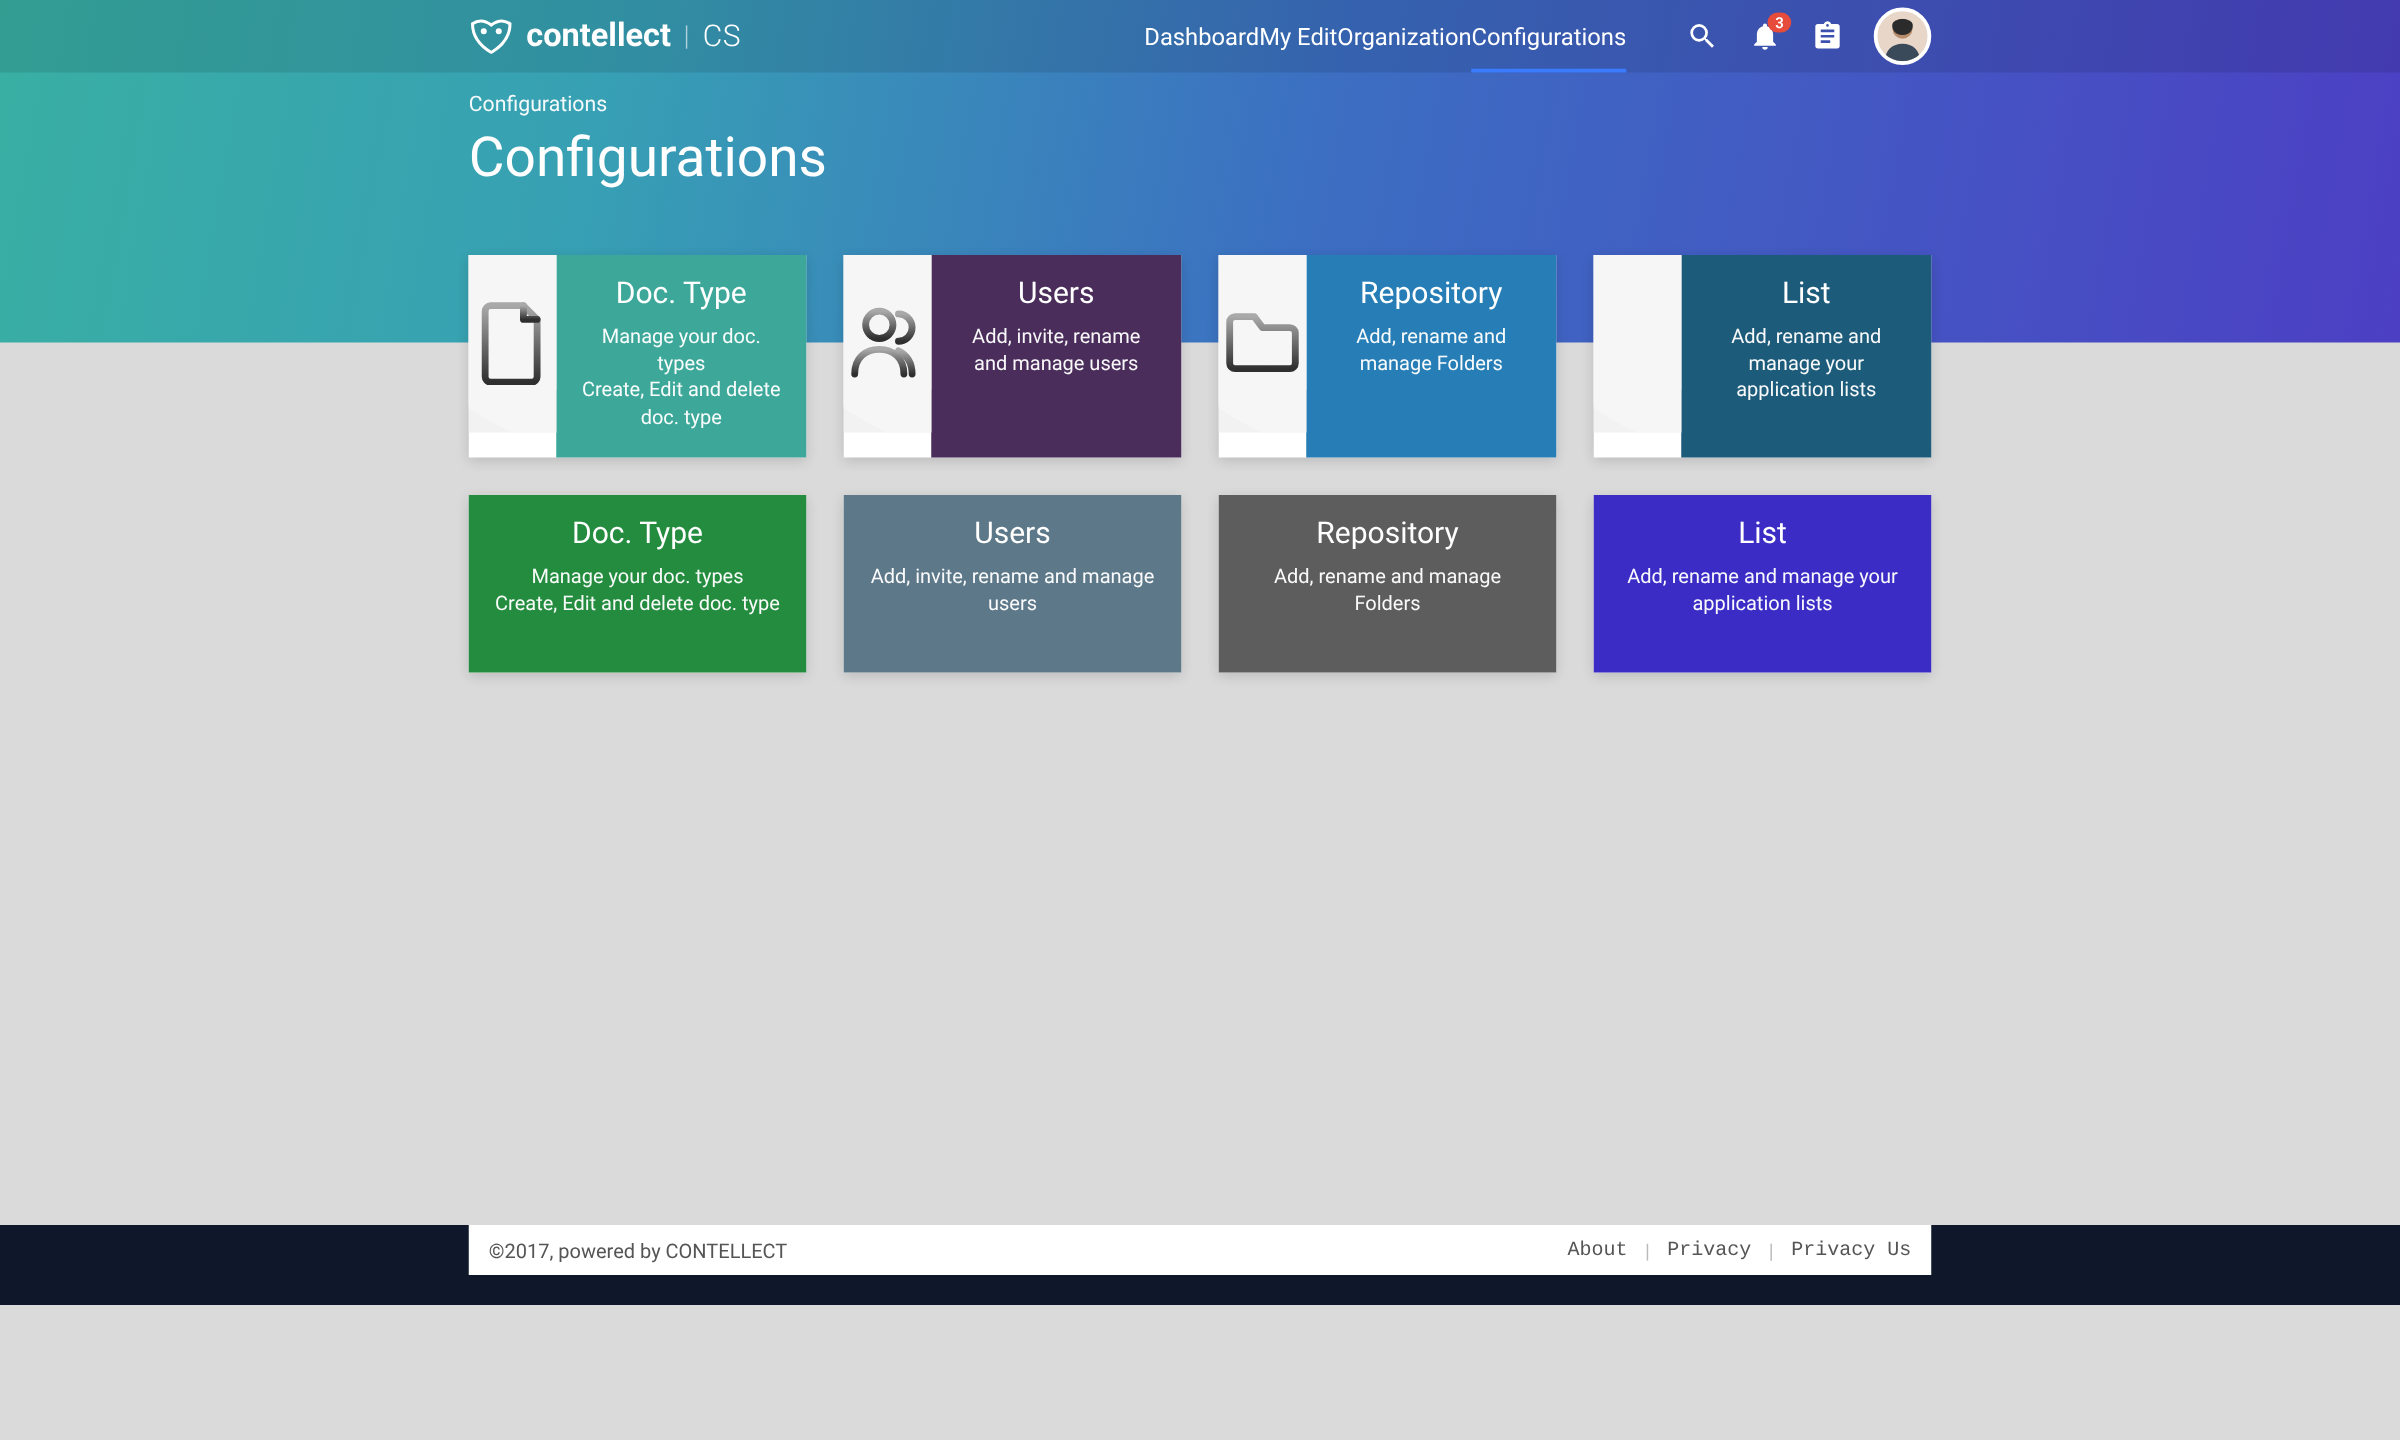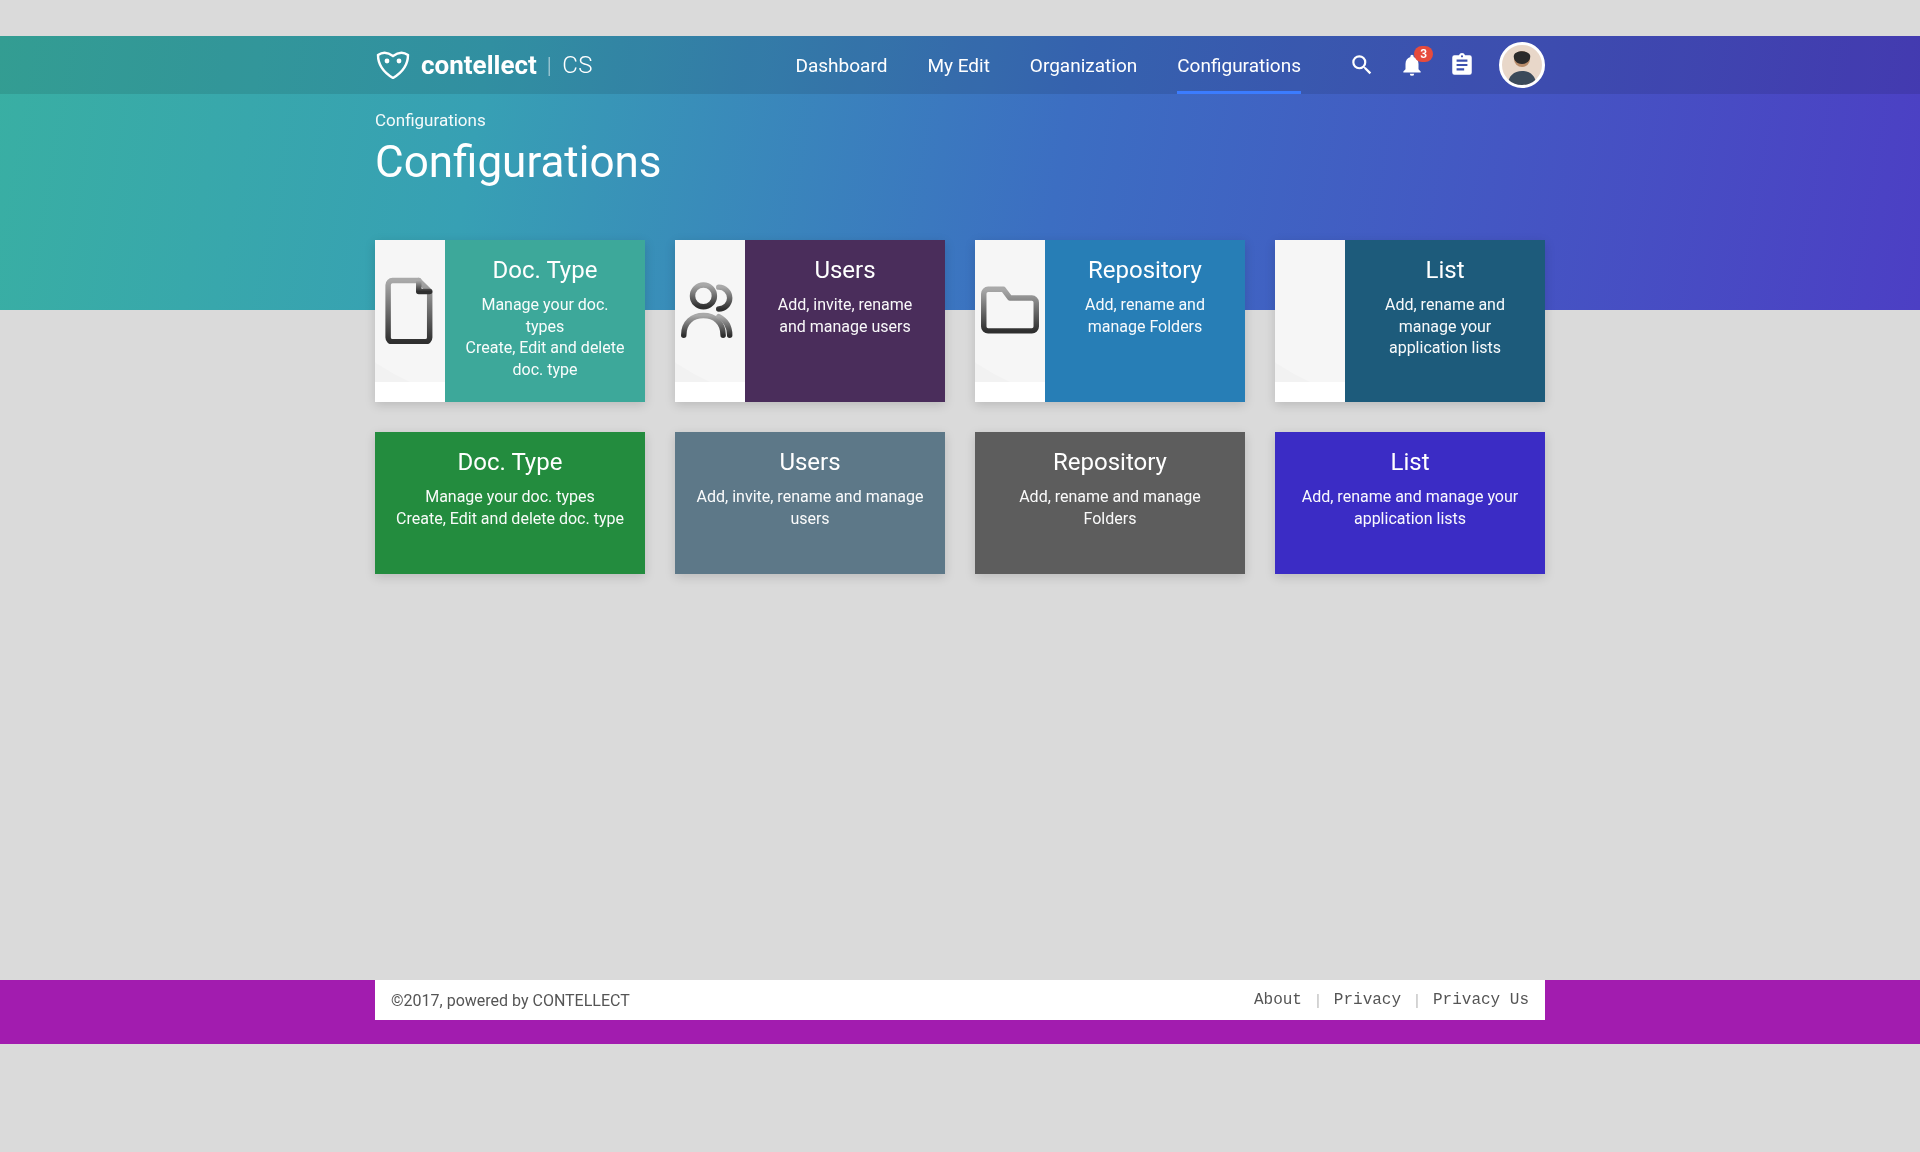--- a/index.html
+++ b/index.html
@@ -14,21 +14,20 @@
   width: 100%;
   height: 274px;
   background: linear-gradient(100deg, #39afa3 0%, #37a0b4 25%, #3c6ec2 55%, #4c3fc4 100%);
 }
 .topbar {
   height: 58px;
   background: rgba(0,0,0,0.10);
   display: flex;
   align-items: center;
   color: #fff;
-  margin-top: 36px;
 }
 .container { width: 1170px; margin: 0 auto; }
 .topbar-inner {
   width: 1170px;
   margin: 0 auto;
   display: flex;
   align-items: center;
   height: 58px;
 }
 .logo {
@@ -36,21 +35,20 @@
   align-items: center;
   gap: 10px;
   font-weight: 300;
   font-size: 24px;
   letter-spacing: .5px;
 }
 .logo .brand { font-weight: 700; font-size: 26px; letter-spacing: 0px; }
 .logo .divider { opacity: .6; font-size: 22px; }
 .nav {
   display: flex;
-  gap: 40px;
   margin-left: auto;
   height: 58px;
   align-items: center;
 }
 .nav a {
   color: #fff;
   text-decoration: none;
   font-size: 19px;
   height: 58px;
   display: flex;
@@ -162,21 +160,21 @@
 .c-purple { background: #4a2d5b; }
 .c-blue   { background: #277eb6; }
 .c-navy   { background: #1d5b7b; }
 .c-green  { background: #238c3e; }
 .c-slate  { background: #5d7888; }
 .c-gray   { background: #5d5d5d; }
 .c-indigo { background: #3b2cc5; }
 
 .footer-wrap {
   width: 100%;
-  background: #a21caf;
+  background: #0f172a;
   position: absolute;
   top: 980px;
   left: 0;
 }
 .footer {
   width: 1170px;
   margin: 0 auto;
   background: #fff;
   height: 40px;
   display: flex;

